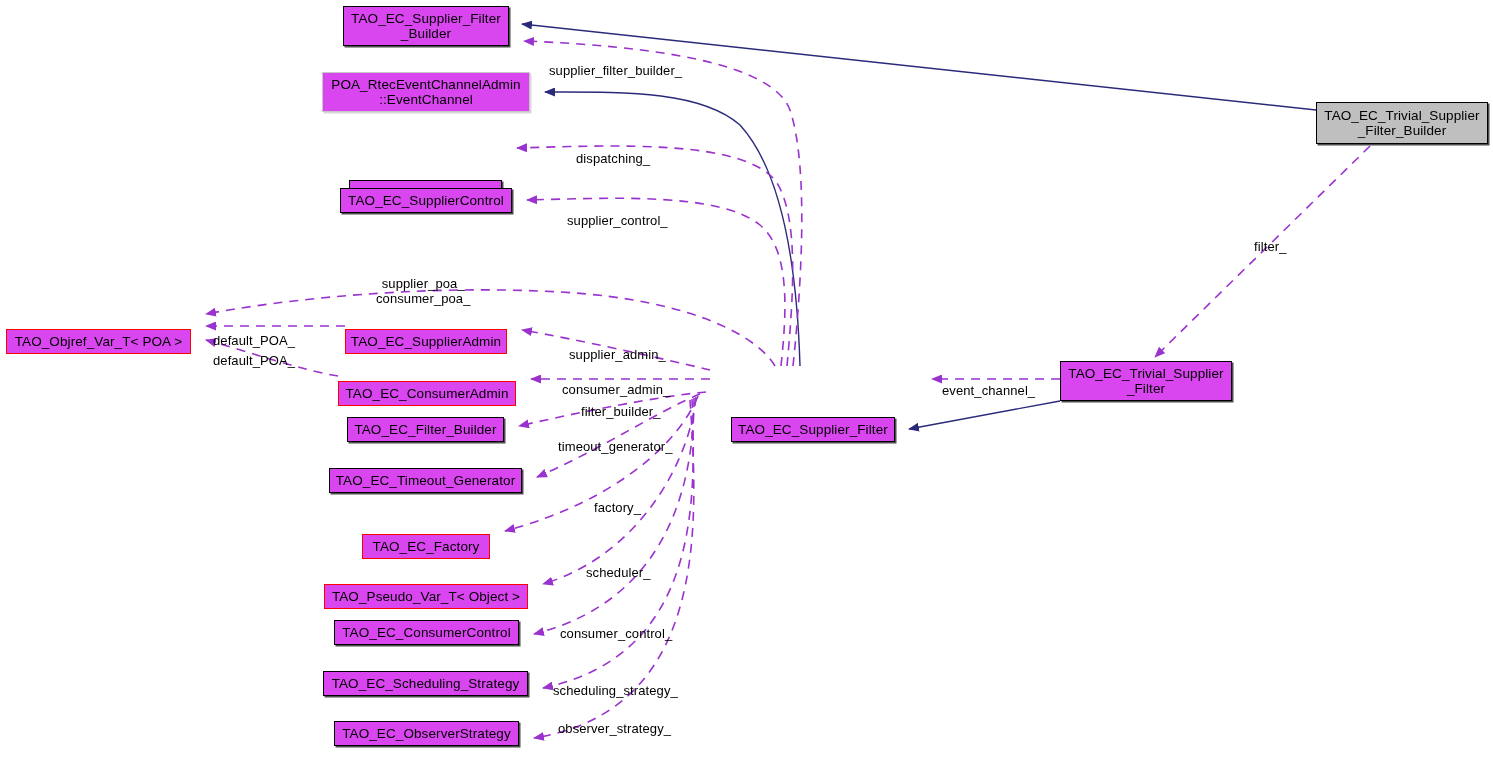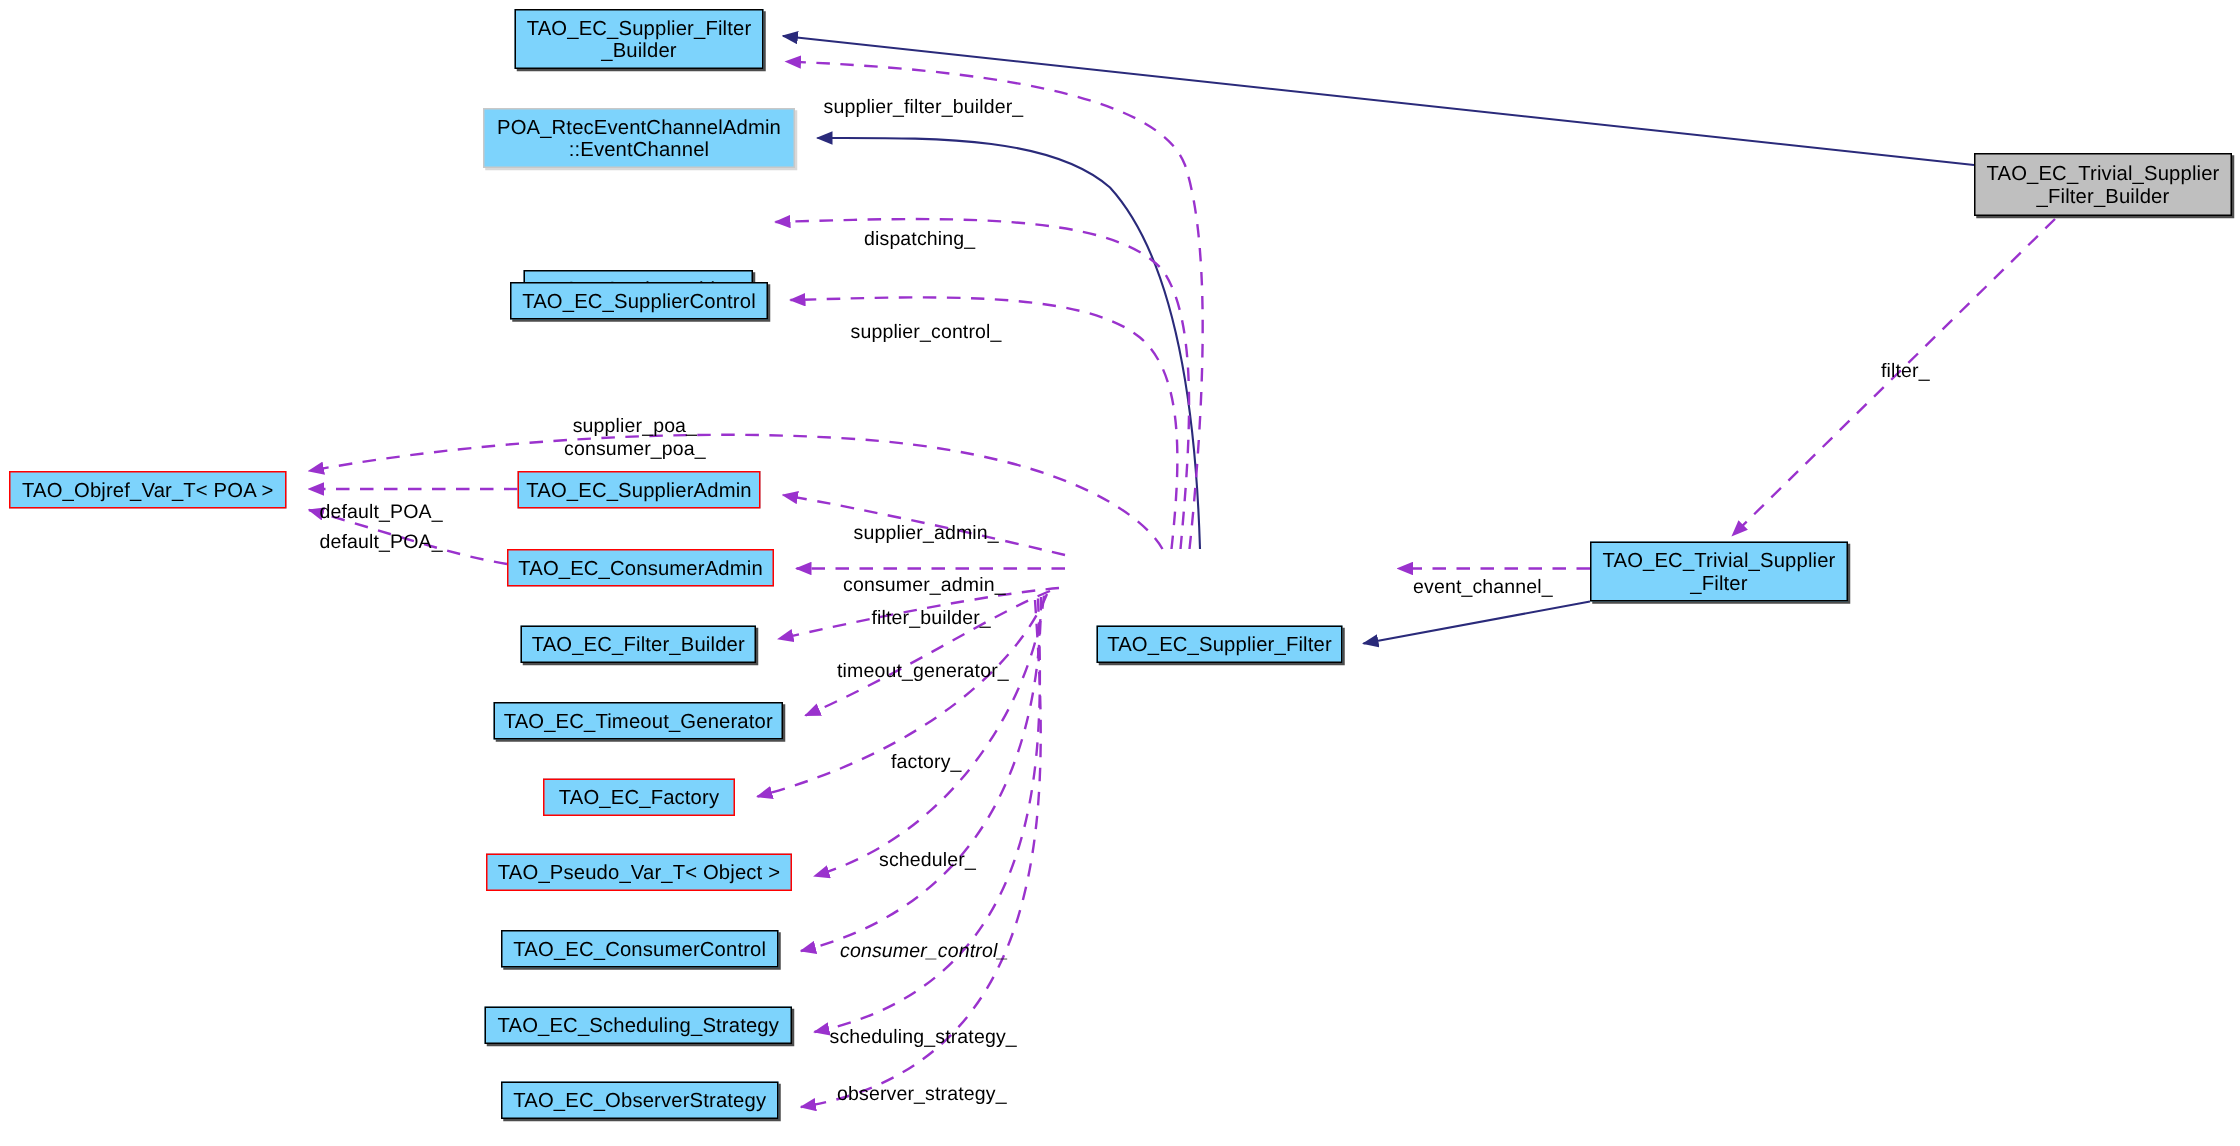--- a/index.html
+++ b/index.html
@@ -21,36 +21,37 @@
   #edge-layer {
     position: absolute;
     left: 0; top: 0;
     width: 1493px;
     height: 764px;
     pointer-events: none;
   }
   .node {
     position: absolute;
     box-sizing: border-box;
-    background: #7dd3fc;
+    background: #d946ef;
     border: 1px solid #000000;
     display: flex;
     align-items: center;
     justify-content: center;
     text-align: center;
     font-size: 13.5px;
     line-height: 15px;
     color: #000000;
     white-space: pre;
     letter-spacing: 0.1px;
     box-shadow: 1.5px 1.5px 0 0 #4d4d4d;
   }
   .node.red {
     border: 1.5px solid #ff0000;
     box-shadow: none;
+    margin-top: 15px;
   }
   .node.gray-border {
     border: 1px solid #c8c8c8;
     box-shadow: 1.5px 1.5px 0 0 #d8d8d8;
   }
   .node.highlight {
     background: #bfbfbf;
     border: 1px solid #000000;
   }
   .edge-label {
@@ -171,19 +172,19 @@
   <div class="edge-label" style="left:376px;top:256px;text-align:center;">supplier_poa_
 consumer_poa_</div>
   <div class="edge-label" style="left:213px;top:313px;">default_POA_</div>
   <div class="edge-label" style="left:213px;top:333px;">default_POA_</div>
   <div class="edge-label" style="left:569px;top:327px;">supplier_admin_</div>
   <div class="edge-label" style="left:562px;top:362px;">consumer_admin_</div>
   <div class="edge-label" style="left:581px;top:384px;text-align:center;">filter_builder_</div>
   <div class="edge-label" style="left:558px;top:419px;">timeout_generator_</div>
   <div class="edge-label" style="left:594px;top:480px;">factory_</div>
   <div class="edge-label" style="left:586px;top:545px;">scheduler_</div>
-  <div class="edge-label" style="left:560px;top:606px;font-style:italic;">consumer_control_</div>
+  <div class="edge-label" style="left:560px;top:606px;">consumer_control_</div>
   <div class="edge-label" style="left:553px;top:663px;">scheduling_strategy_</div>
   <div class="edge-label" style="left:558px;top:701px;">observer_strategy_</div>
   <div class="edge-label" style="left:942px;top:363px;">event_channel_</div>
   <div class="edge-label" style="left:1254px;top:219px;">filter_</div>
 
 </div>
 
 </body></html>

